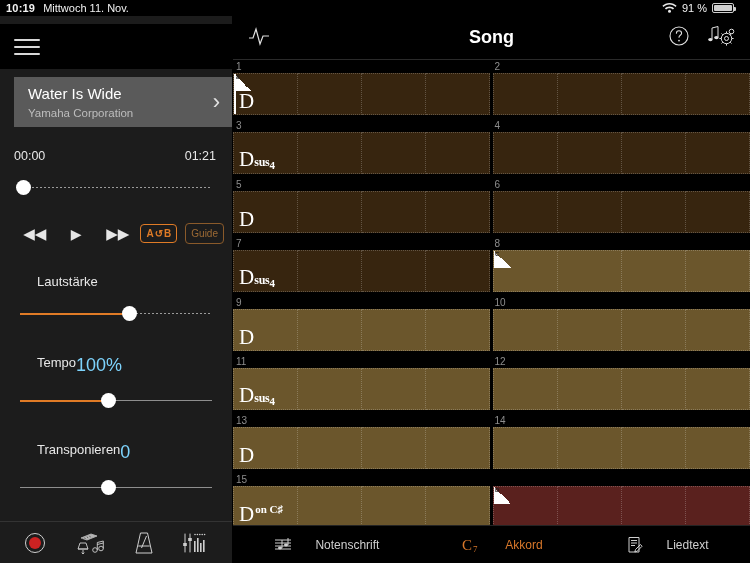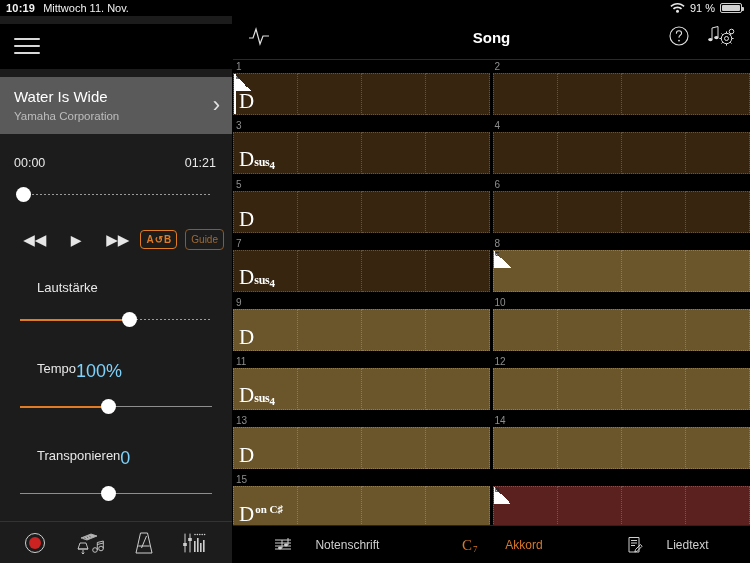--- a/index.html
+++ b/index.html
@@ -27,23 +27,23 @@
     padding: 0 6px; gap: 8px;
   }
   .status-time { letter-spacing: 0.2px; }
   .status-date { font-weight: normal; font-size: 11px; }
 
   .menubar { height: 45px; background: #000; display: flex; align-items: center; padding-left: 14px; }
   .hamburger { width: 26px; height: 20px; display: flex; flex-direction: column; justify-content: space-between; padding: 2px 0; cursor: pointer; }
   .hamburger span { display:block; height: 2px; background: #d8d8d8; border-radius: 1px; }
 
   .songcard {
-    background: #5a5a5a; height: 57px;
+    background: #5a5a5a; height: 50px;
     display: flex; align-items: center; justify-content: space-between;
-    padding: 0 12px 0 14px; cursor: pointer;
+    padding: 0 12px 0 14px; cursor: pointer; margin-left: 14px;
   }
   .songcard .texts { display: flex; flex-direction: column; gap: 5px; }
   .song-title { color: #fff; font-size: 15px; }
   .song-artist { color: #bdbdbd; font-size: 11.5px; }
   .chev { color: #e2e2e2; font-size: 22px; font-weight: 300; line-height: 1; }
 
   .timerow {
     display: flex; justify-content: space-between;
     padding: 14px 16px 0 14px; color: #e8e8e8; font-size: 12.5px;
   }
@@ -84,33 +84,33 @@
   .left-spacer { flex: 1; }
   .bottombar-left {
     height: 42px; background: #1c1c1c; border-top: 1px solid #333;
     display: flex; align-items: center; justify-content: space-around;
     padding: 0 10px;
   }
   .bbtn { cursor: pointer; display: flex; align-items: center; justify-content: center; }
 
   
   .right { flex: 1; height: 563px; background: #000; display: flex; flex-direction: column; position: relative; }
-  .right-status { height: 16px; background: #000; display:flex; align-items:center; justify-content:flex-end; padding-right: 8px; gap: 5px; color: #f2f2f2; font-size: 11px; }
+  .right-status { height: 16px; background: #000; display:flex; align-items:center; justify-content:flex-end; padding-right: 16px; gap: 5px; color: #f2f2f2; font-size: 11px; }
   .wifi-ico { display:inline-block; }
   .batt { width: 22px; height: 10px; border: 1px solid #cfcfcf; border-radius: 2px; position: relative; display:inline-block; }
   .batt::after { content:""; position:absolute; right:-3px; top:3px; width:2px; height:4px; background:#cfcfcf; border-radius:0 1px 1px 0; }
   .batt > i { position:absolute; left:1px; top:1px; bottom:1px; width:88%; background:#cfcfcf; border-radius:1px; display:block; }
 
   .right-header {
     height: 44px; background: #000; display: flex; align-items: center;
     padding: 0 14px; border-bottom: 1px solid #2a2a2a; position: relative;
   }
   .rh-title {
     position: absolute; left: 0; right: 0; text-align: center;
-    color: #fff; font-size: 15px; font-weight: bold; pointer-events: none;
+    color: #fff; font-size: 18px; font-weight: bold; pointer-events: none;
   }
   .rh-right { margin-left: auto; display: flex; align-items: center; gap: 18px; z-index: 2; }
 
   .grid-area { flex: 1; overflow: hidden; background: #000; position: relative; }
   .mrow { display: block; }
   .mnums { height: 13px; display: flex; position: relative; }
   .mnum { flex: 1; color: #8e8e8e; font-size: 10px; padding-left: 3px; line-height: 13px; }
   .cells { display: flex; height: 42px; gap: 0; }
   .measure { flex: 1; display: flex; }
   .measure + .measure { margin-left: 3px; }

